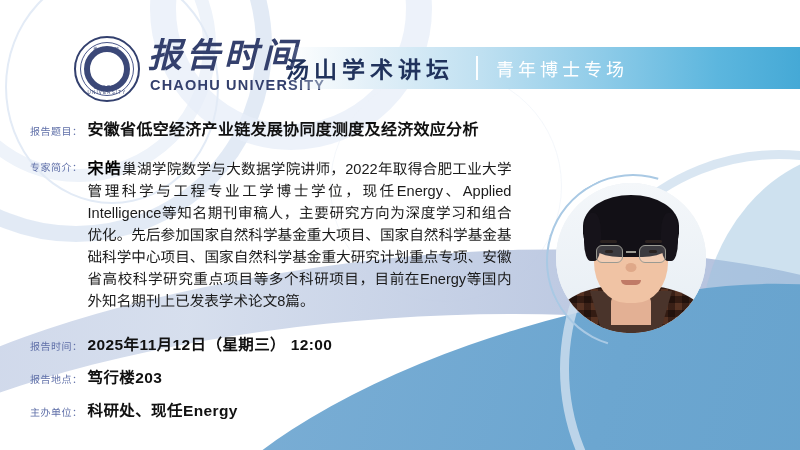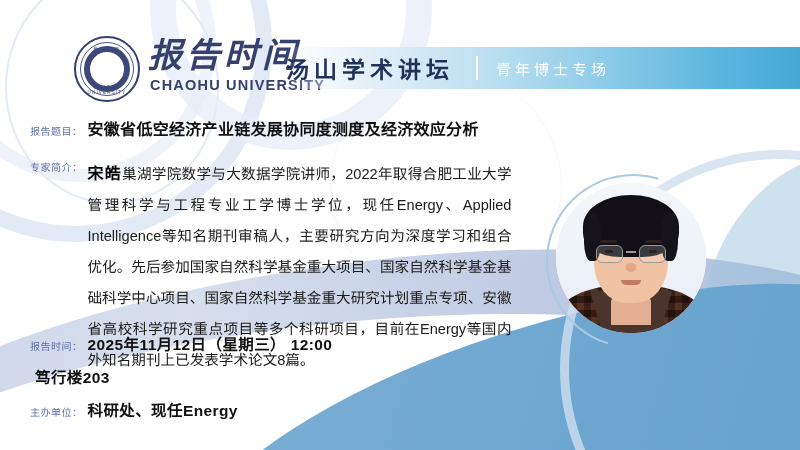--- a/index.html
+++ b/index.html
@@ -199,21 +199,21 @@
     white-space: nowrap;
   }
   .banner-divider {
     width: 2px; height: 24px;
     background: #ffffff;
     margin: 0 18px 0 22px;
     opacity: .95;
   }
   .banner-sub {
     font-family: "Liberation Serif", "DejaVu Serif", serif;
-    font-size: 15px;
+    font-size: 18px;
     letter-spacing: 4px;
     color: #ffffff;
     white-space: nowrap;
   }
 
   
   .content { position: absolute; left: 0; top: 0; width: 800px; height: 450px; }
 
   .row-title {
     position: absolute;
@@ -241,21 +241,21 @@
     left: 30px; top: 158px;
     width: 520px;
     display: flex;
     align-items: flex-start;
   }
   .row-bio .label { padding-top: 1px; }
   .bio-body {
     width: 424px;
     margin-left: 5px;
     font-size: 14.6px;
-    line-height: 31px;
+    line-height: 22px;
     color: #1b1b1b;
     text-align: justify;
     text-justify: inter-ideograph;
   }
   .bio-name {
     font-size: 16px;
     font-weight: bold;
     color: #000000;
     letter-spacing: 1px;
   }
@@ -450,20 +450,21 @@
         <span class="bio-name">宋皓</span><span>巢湖学院数学与大数据学院讲师，2022年取得合肥工业大学管理科学与工程专业工学博士学位，现任Energy、Applied Intelligence等知名期刊审稿人，主要研究方向为深度学习和组合优化。先后参加国家自然科学基金重大项目、国家自然科学基金基础科学中心项目、国家自然科学基金重大研究计划重点专项、安徽省高校科学研究重点项目等多个科研项目，目前在Energy等国内外知名期刊上已发表学术论文8篇。</span>
       </div>
     </div>
 
     <div class="info">
       <div class="info-row">
         <span class="label">报告时间：</span>
         <span class="info-value">2025年11月12日（星期三）  12:00</span>
       </div>
       <div class="info-row">
+        <span class="label">报告地点：</span>
         <span class="info-value">笃行楼203</span>
       </div>
       <div class="info-row">
         <span class="label">主办单位：</span>
         <span class="info-value">科研处、现任Energy</span>
       </div>
     </div>
 
     <div class="portrait-wrap">
       <div class="portrait-ring"></div>

